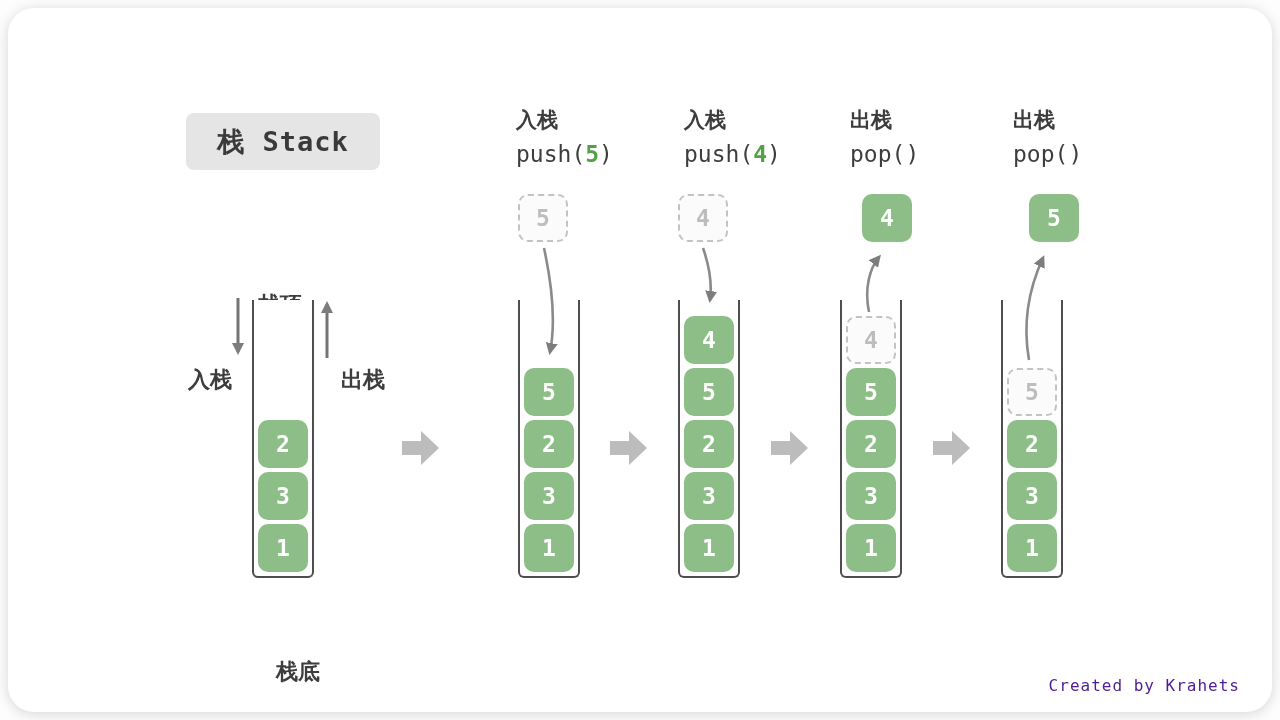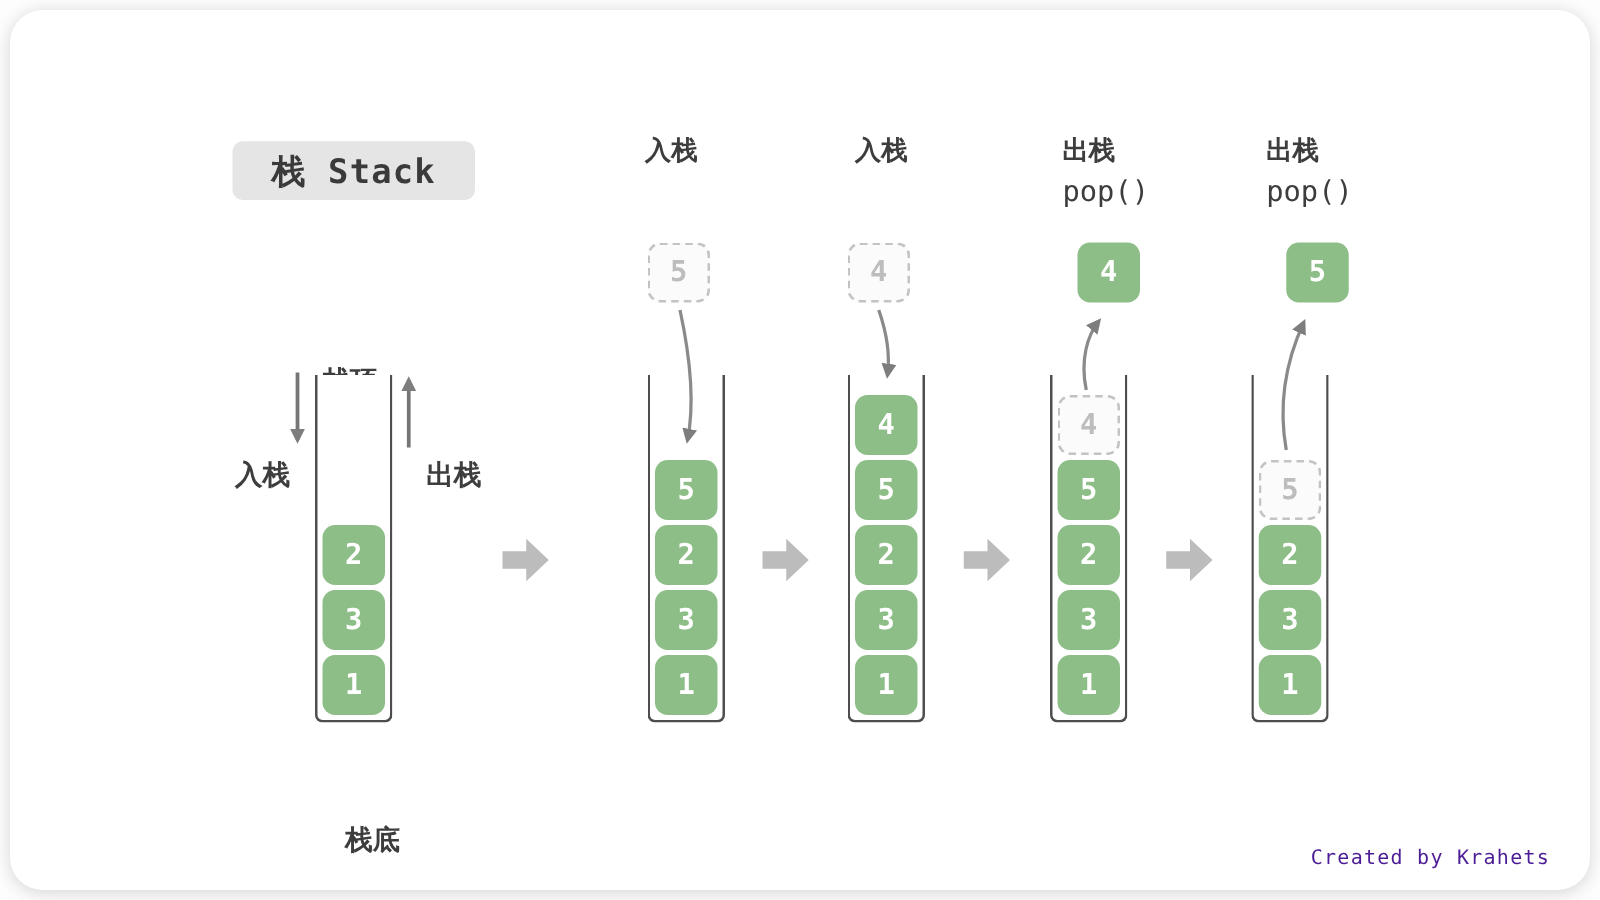--- a/index.html
+++ b/index.html
@@ -2,21 +2,21 @@
 <html><head>
 <meta charset="utf-8">
 <style>
   * { margin:0; padding:0; box-sizing:border-box; }
   html,body { width:1280px; height:720px; background:#fdfdfd; overflow:hidden;
               font-family:"DejaVu Sans", sans-serif; }
   .card { position:absolute; left:8px; top:8px; width:1264px; height:704px;
           background:#ffffff; border-radius:26px;
           box-shadow:0 2px 14px rgba(0,0,0,.16); }
 
-  .title-box { position:absolute; left:186px; top:113px; width:194px; height:47px;
+  .title-box { position:absolute; left:186px; top:113px; width:194px; height:57px;
                background:#e5e5e5; border-radius:8px; display:flex; align-items:center;
                justify-content:center; font:bold 27px "DejaVu Sans Mono", monospace;
                color:#3a3a3a; letter-spacing:1px; }
 
   .op { position:absolute; top:106px; width:160px; }
   .op .cn { font:bold 21px "DejaVu Sans", sans-serif; color:#3d3d3d; }
   .op .code { margin-top:7px; font:normal 23px "DejaVu Sans Mono", monospace; color:#3d3d3d; }
   .op .code .num { color:#53a146; font-weight:bold; }
   .op1 { left:516px; } .op2 { left:684px; } .op3 { left:850px; } .op4 { left:1013px; }
 
@@ -57,23 +57,25 @@
 <body>
 
 <div class="card"></div>
 
 <div class="title-box">
   <span>栈 Stack</span>
 </div>
 
 <div class="op op1">
   <div class="cn">入栈</div>
+  <div class="code"><span>push(</span><span class="num">5</span><span>)</span></div>
 </div>
 <div class="op op2">
   <div class="cn">入栈</div>
+  <div class="code"><span>push(</span><span class="num">4</span><span>)</span></div>
 </div>
 <div class="op op3">
   <div class="cn">出栈</div>
   <div class="code"><span>pop(</span><span class="num"></span><span>)</span></div>
 </div>
 <div class="op op4">
   <div class="cn">出栈</div>
   <div class="code"><span>pop(</span><span class="num"></span><span>)</span></div>
 </div>
 

